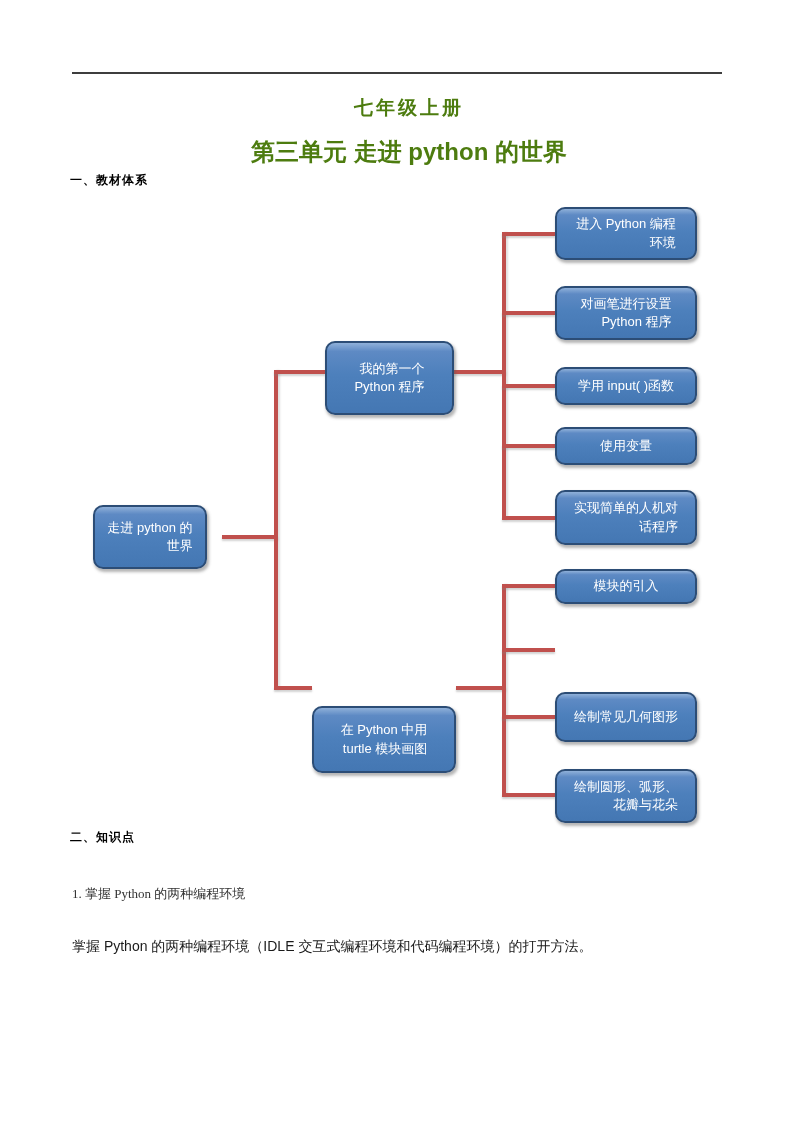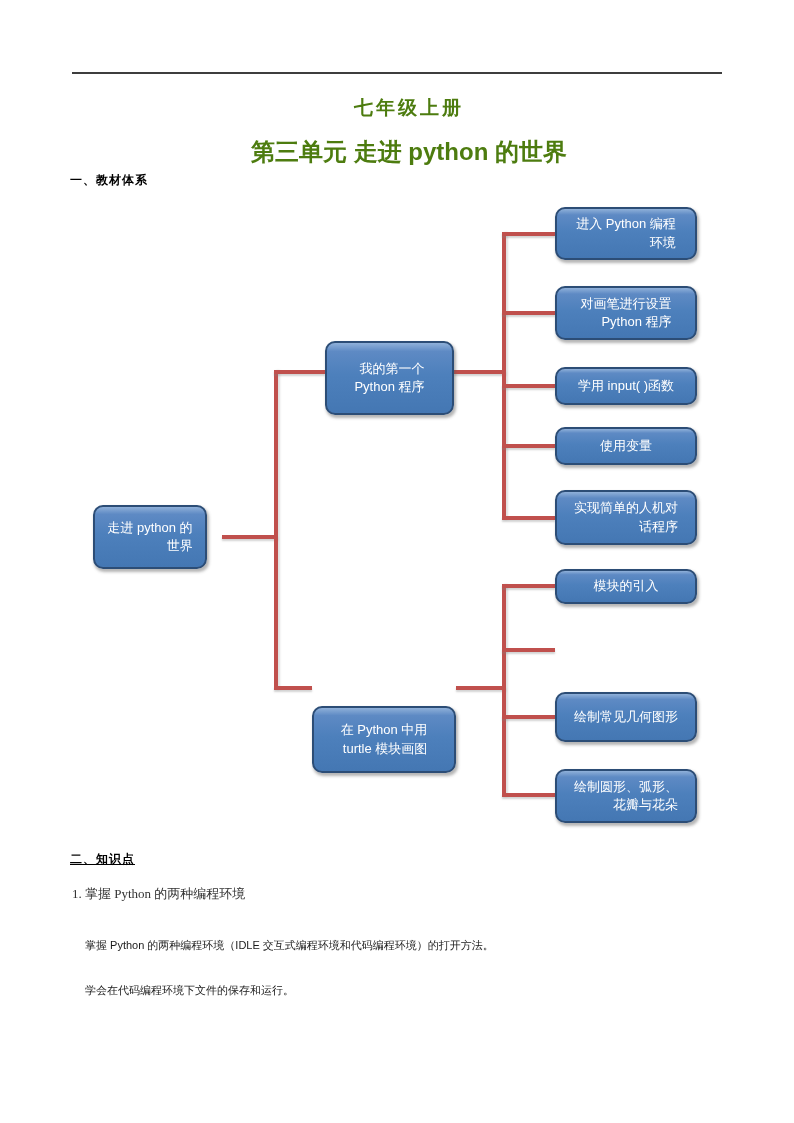--- a/index.html
+++ b/index.html
@@ -10,21 +10,21 @@
   }
   .header-rule { position:absolute; left:72px; top:72px; width:650px; height:2px; background:#3d3d3d; }
   .title-center { position:absolute; left:0; width:100%; text-align:center; font-weight:bold; color:#4d7c0f;padding-left:12px; }
   .title1 { top:95px;  font-size:19px; letter-spacing:3px; }
   .title2 { top:136px; font-size:24px; }
   .h-sec { position:absolute; left:70px; font-size:12px; font-weight:bold; color:#000; letter-spacing:1px; }
   .item-serif {
     position:absolute; left:72px; top:885px; font-size:13px; color:#333;
     font-family:"Liberation Serif","DejaVu Serif",serif;
   }
-  .para { position:absolute; left:85px; font-size:11px; color:#1a1a1a; }
+  .para { position:absolute; left:72px; font-size:14px; color:#1a1a1a; }
 
   
   .seg { position:absolute; background:#c0504d; z-index:1; }
   .seg.h { height:4px; box-shadow:0 2px 2px rgba(130,130,130,0.35); }
   .seg.v { width:4px;  box-shadow:2px 0 2px rgba(130,130,130,0.25); }
   .node {
     position:absolute; z-index:2; box-sizing:border-box;
     display:flex; align-items:center; justify-content:center;
     text-align:right; white-space:pre-line;
     color:#fff; font-size:13px; line-height:1.42;
@@ -80,18 +80,17 @@
   <div class="node" style="left:555px;top:367px;width:142px;height:38px;">学用 input( )函数</div>
   <div class="node" style="left:555px;top:427px;width:142px;height:38px;">使用变量</div>
   <div class="node" style="left:555px;top:569px;width:142px;height:35px;">模块的引入</div>
 
   <div class="node" style="left:555px;top:490px;width:142px;height:55px;">实现简单的人机对
 话程序</div>
   <div class="node" style="left:555px;top:692px;width:142px;height:50px;">绘制常见几何图形</div>
   <div class="node" style="left:555px;top:769px;width:142px;height:54px;">绘制圆形、弧形、
 花瓣与花朵</div>
 
-  <div class="h-sec" style="top:851px;text-decoration:underline;">二、知识点</div>
+  <div class="h-sec" style="top:829px;">二、知识点</div>
   <div class="item-serif">1. 掌握 Python 的两种编程环境</div>
   <div class="para" style="top:938px;">掌握 Python 的两种编程环境（IDLE 交互式编程环境和代码编程环境）的打开方法。</div>
-  <div class="para" style="top:983px;">学会在代码编程环境下文件的保存和运行。</div>
 
 </div>
 
 </body></html>

